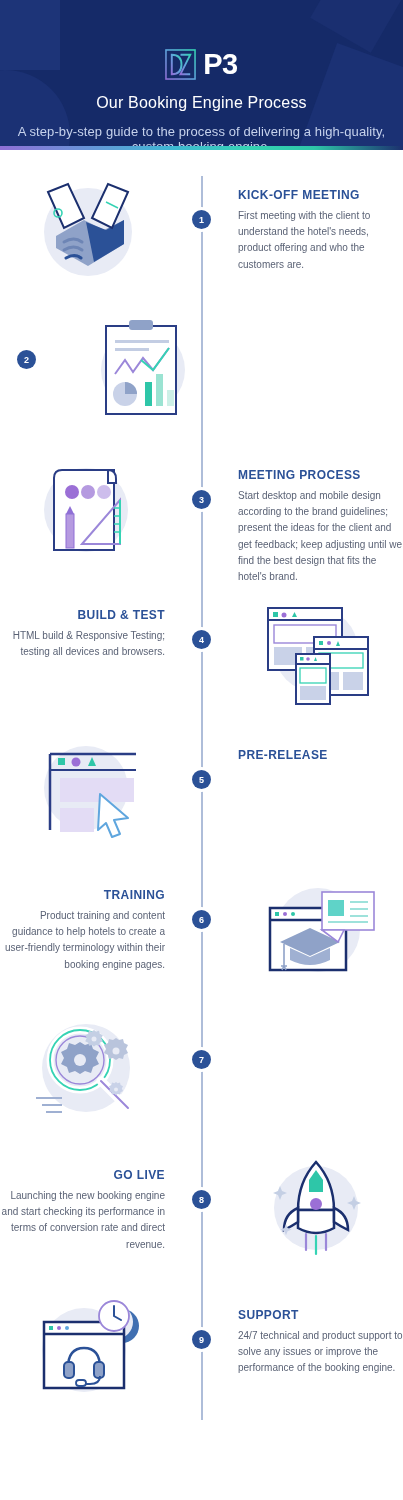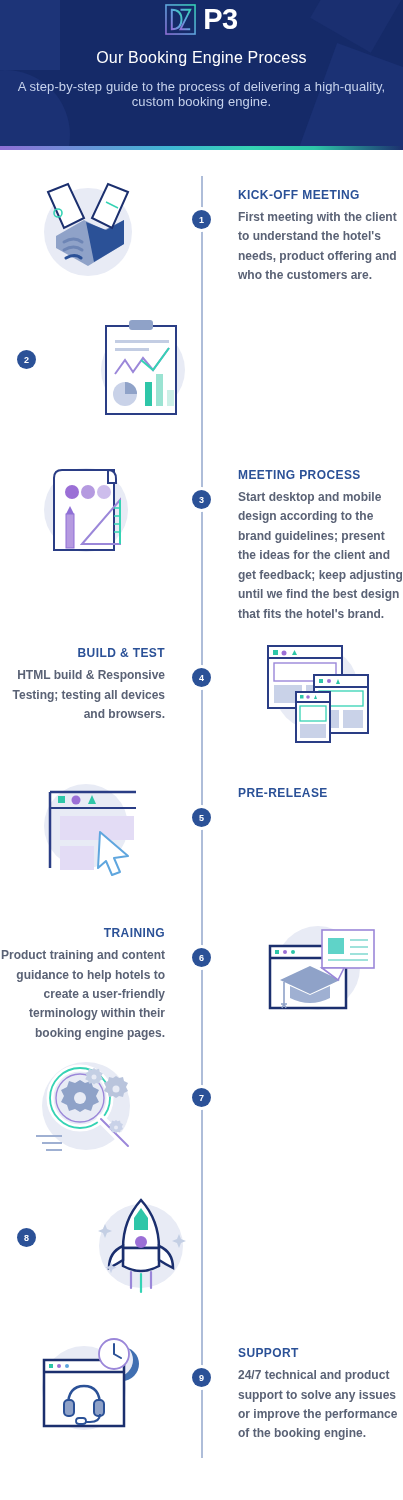--- a/index.html
+++ b/index.html
@@ -29,21 +29,21 @@
     border-radius:50%; background:#1b3174;
   }
   .hdr-shape-c {
     position:absolute; right:-30px; top:60px; width:120px; height:120px;
     background:#1b3174; transform:rotate(20deg);
   }
   .hdr-shape-d {
     position:absolute; right:10px; top:-30px; width:70px; height:70px;
     background:#1a2f70; transform:rotate(30deg);
   }
-  .hdr-inner { position:relative; z-index:3; text-align:center; padding-top:4px; }
+  .hdr-inner { position:relative; z-index:3; text-align:center; padding-top:33px;margin-top:16px; }
   .logo-row { display:flex; align-items:center; justify-content:center; gap:7px; }
   .logo-mark { width:31px; height:31px; display:block; }
   .logo-word {
     color:#ffffff; font-size:29px; font-weight:bold; letter-spacing:-0.5px;
     line-height:31px;
   }
   .hdr-title {
     color:#ffffff; font-size:16px; font-weight:normal; margin-top:14px;
     letter-spacing:0.2px;
   }
@@ -76,21 +76,21 @@
     background:#2b5197; color:#fff; font-size:9px; font-weight:bold;
     display:flex; align-items:center; justify-content:center;
     box-shadow: 0 0 0 3px #ffffff;
     position:relative; z-index:3;
   }
 
   .step-title {
     color:#2b5197; font-size:12px; font-weight:bold; letter-spacing:0.4px;
     margin-bottom:6px;
   }
-  .step-body { color:#5a6275; font-size:12px; line-height:1.62;font-weight:bold; }
+  .step-body { color:#5a6275; font-size:10px; line-height:1.62; }
   .txt-right { text-align:right; padding-right:10px; }
   .txt-left  { text-align:left;  padding-left:10px; }
 
   .art { width:120px; height:120px; display:block; }
 
   svg { display:block; }
 </style>
 </head>
 <body>
 
@@ -320,20 +320,24 @@
           <path d="M8 88 L34 88 M14 95 L34 95 M18 102 L34 102" stroke="#9fb0d2" stroke-width="2"></path>
         </svg>
         </span>
       </div>
       <div class="mid">
         <div class="badge">7</div>
       </div>
     </div>
 
     <div class="step">
+      <div class="col col-txt txt-right">
+        <div class="step-title">GO LIVE</div>
+        <div class="step-body">Launching the new booking engine and start checking its performance in terms of conversion rate and direct revenue.</div>
+      </div>
       <div class="mid">
         <div class="badge">8</div>
       </div>
       <div class="col col-art">
         <span>
         <svg class="art" viewBox="0 0 120 120">
           <circle cx="60" cy="58" r="42" fill="#e8ebf5"></circle>
           <path d="M60 12 q18 20 18 48 L42 60 q0 -28 18 -48 Z" fill="#fff" stroke="#1b2f6e" stroke-width="2.5"></path>
           <path d="M42 60 L78 60 L78 78 q-18 10 -36 0 Z" fill="#fff" stroke="#1b2f6e" stroke-width="2.5"></path>
           <path d="M53 30 L60 20 L67 30 L67 42 L53 42 Z" fill="#2ec6a8"></path>

